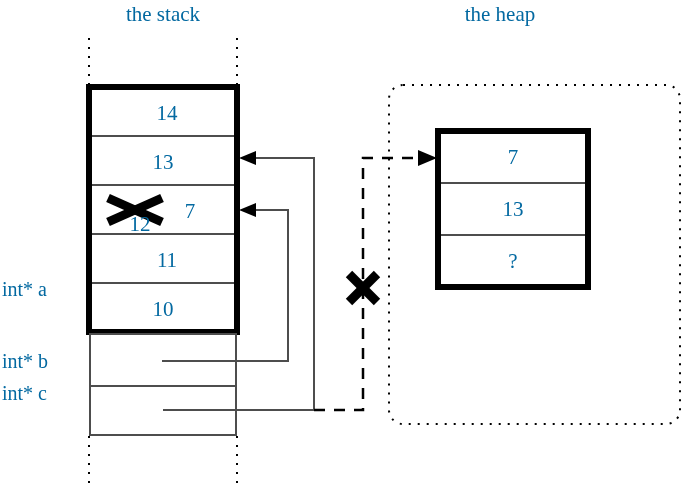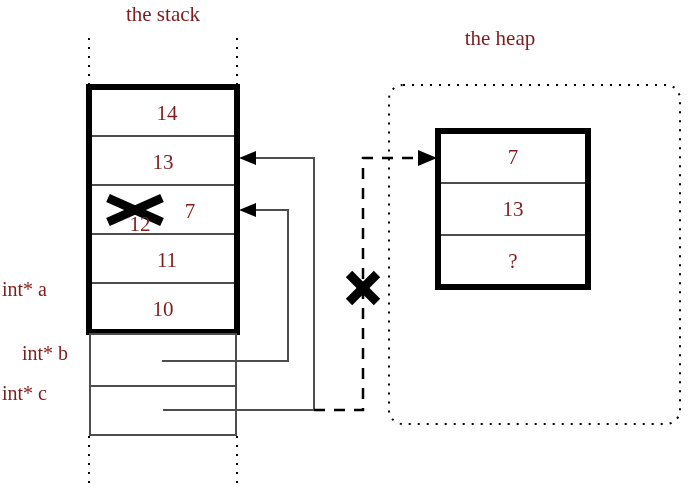--- a/index.html
+++ b/index.html
@@ -18,21 +18,21 @@
   svg.layer {
     position: absolute;
     left: 0;
     top: 0;
     width: 692px;
     height: 489px;
   }
   .lbl {
     position: absolute;
     font-family: "Liberation Serif", "DejaVu Serif", serif;
-    color: #7f1d1d;
+    color: #0369a1;
     white-space: nowrap;
   }
   .title {
     font-size: 21px;
     text-align: center;
   }
   .cellval {
     font-size: 21px;
     text-align: center;
   }
@@ -44,21 +44,21 @@
     font-size: 21px;
   }
 </style>
 </head>
 <body>
 
 <div id="canvas">
 
   <div class="lbl title" style="left:88px; top:2px; width:150px;">the stack</div>
 
-  <div class="lbl title" style="left:410px; top:2px; width:180px;margin-top:24px;">the heap</div>
+  <div class="lbl title" style="left:410px; top:2px; width:180px;">the heap</div>
 
   <svg class="layer" viewBox="0 0 692 489">
 
     <line x1="89" y1="38" x2="89" y2="87" stroke="#000" stroke-width="2" stroke-dasharray="2,7" stroke-linecap="butt"></line>
     <line x1="237" y1="38" x2="237" y2="87" stroke="#000" stroke-width="2" stroke-dasharray="2,7" stroke-linecap="butt"></line>
     <line x1="89" y1="436" x2="89" y2="489" stroke="#000" stroke-width="2" stroke-dasharray="2,7" stroke-linecap="butt"></line>
     <line x1="237" y1="436" x2="237" y2="489" stroke="#000" stroke-width="2" stroke-dasharray="2,7" stroke-linecap="butt"></line>
 
     <rect x="389" y="85" width="291" height="339" rx="14" ry="14" fill="none" stroke="#000" stroke-width="2" stroke-dasharray="2,7"></rect>
 
@@ -110,21 +110,21 @@
 
   <div class="lbl struck" style="left:118px; top:199px; width:44px; text-align:center;margin-top:13px;">12</div>
   <div class="lbl struck" style="left:170px; top:199px; width:40px; text-align:center;">7</div>
 
   <div class="lbl cellval" style="left:92px; top:248px; width:150px;">11</div>
 
   <div class="lbl cellval" style="left:92px; top:297px; width:142px;">10</div>
 
   <div class="lbl varlbl" style="left:2px; top:278px;">int* a</div>
 
-  <div class="lbl varlbl" style="left:2px; top:342px;margin-left:20px;">int* b</div>
+  <div class="lbl varlbl" style="left:2px; top:350px;">int* b</div>
 
   <div class="lbl varlbl" style="left:2px; top:382px;">int* c</div>
 
   <div class="lbl cellval" style="left:441px; top:145px; width:144px;">7</div>
 
   <div class="lbl cellval" style="left:441px; top:197px; width:144px;">13</div>
 
   <div class="lbl cellval" style="left:441px; top:249px; width:144px;">?</div>
 
 </div>

